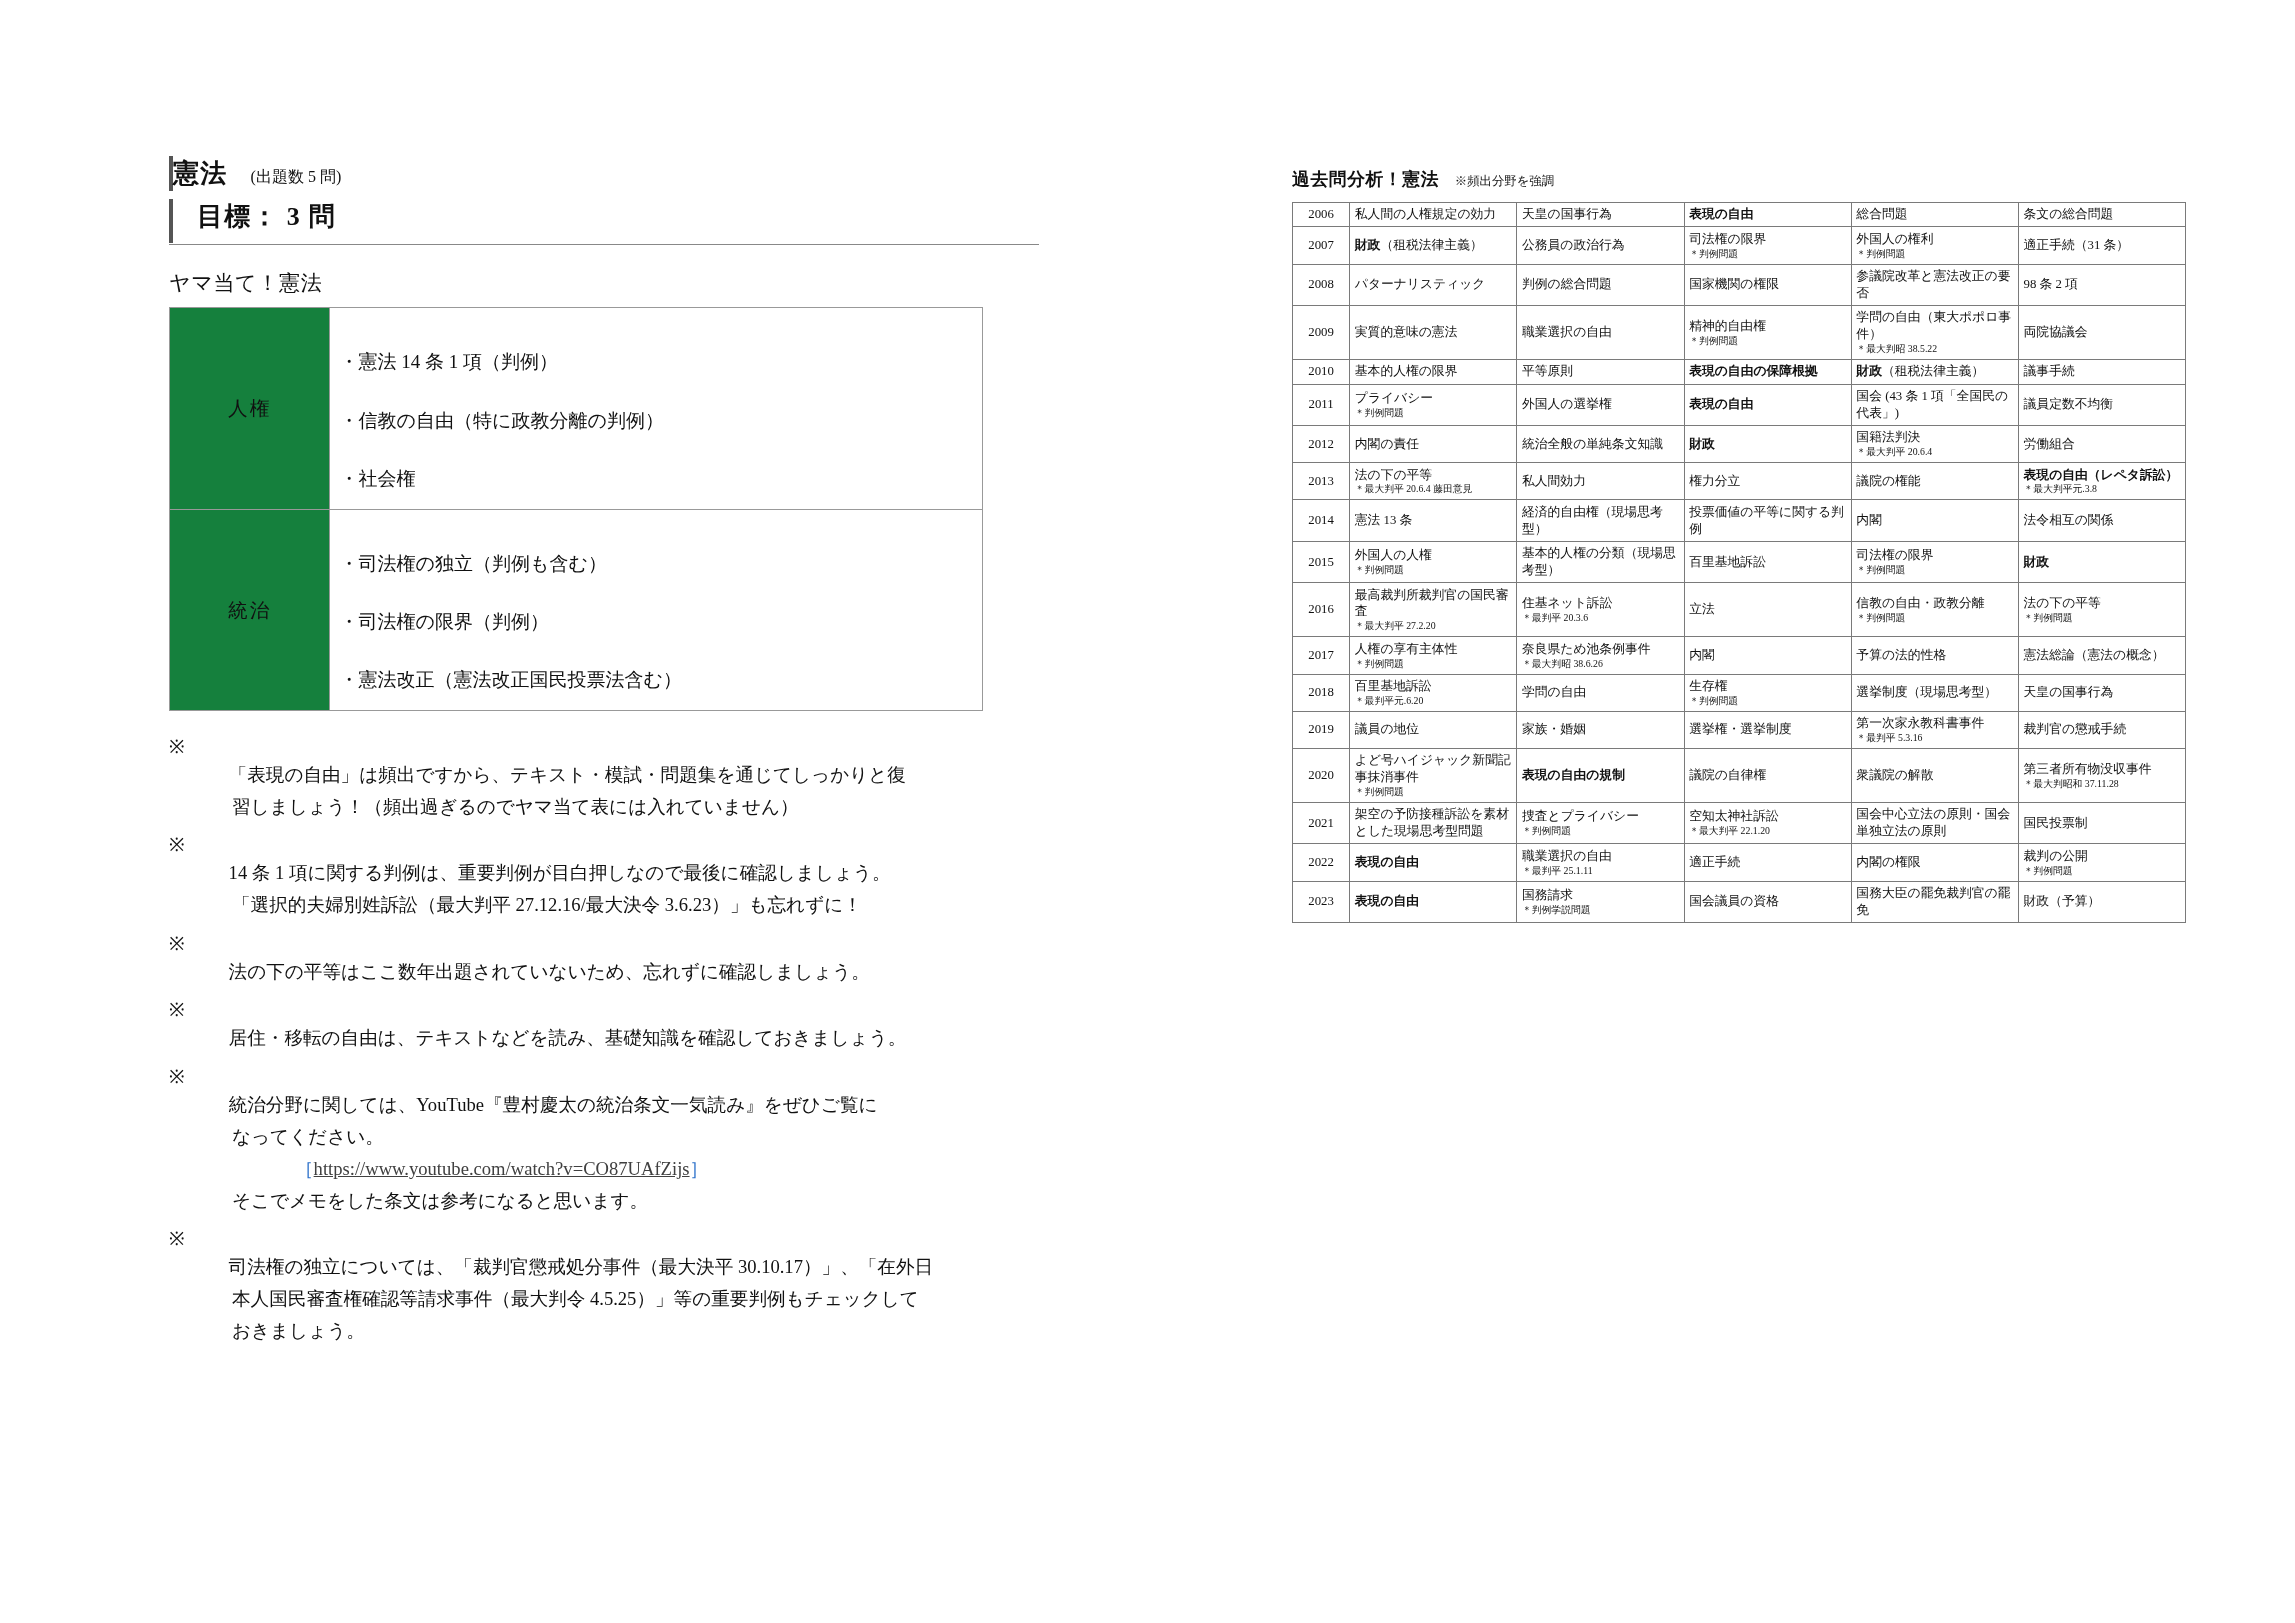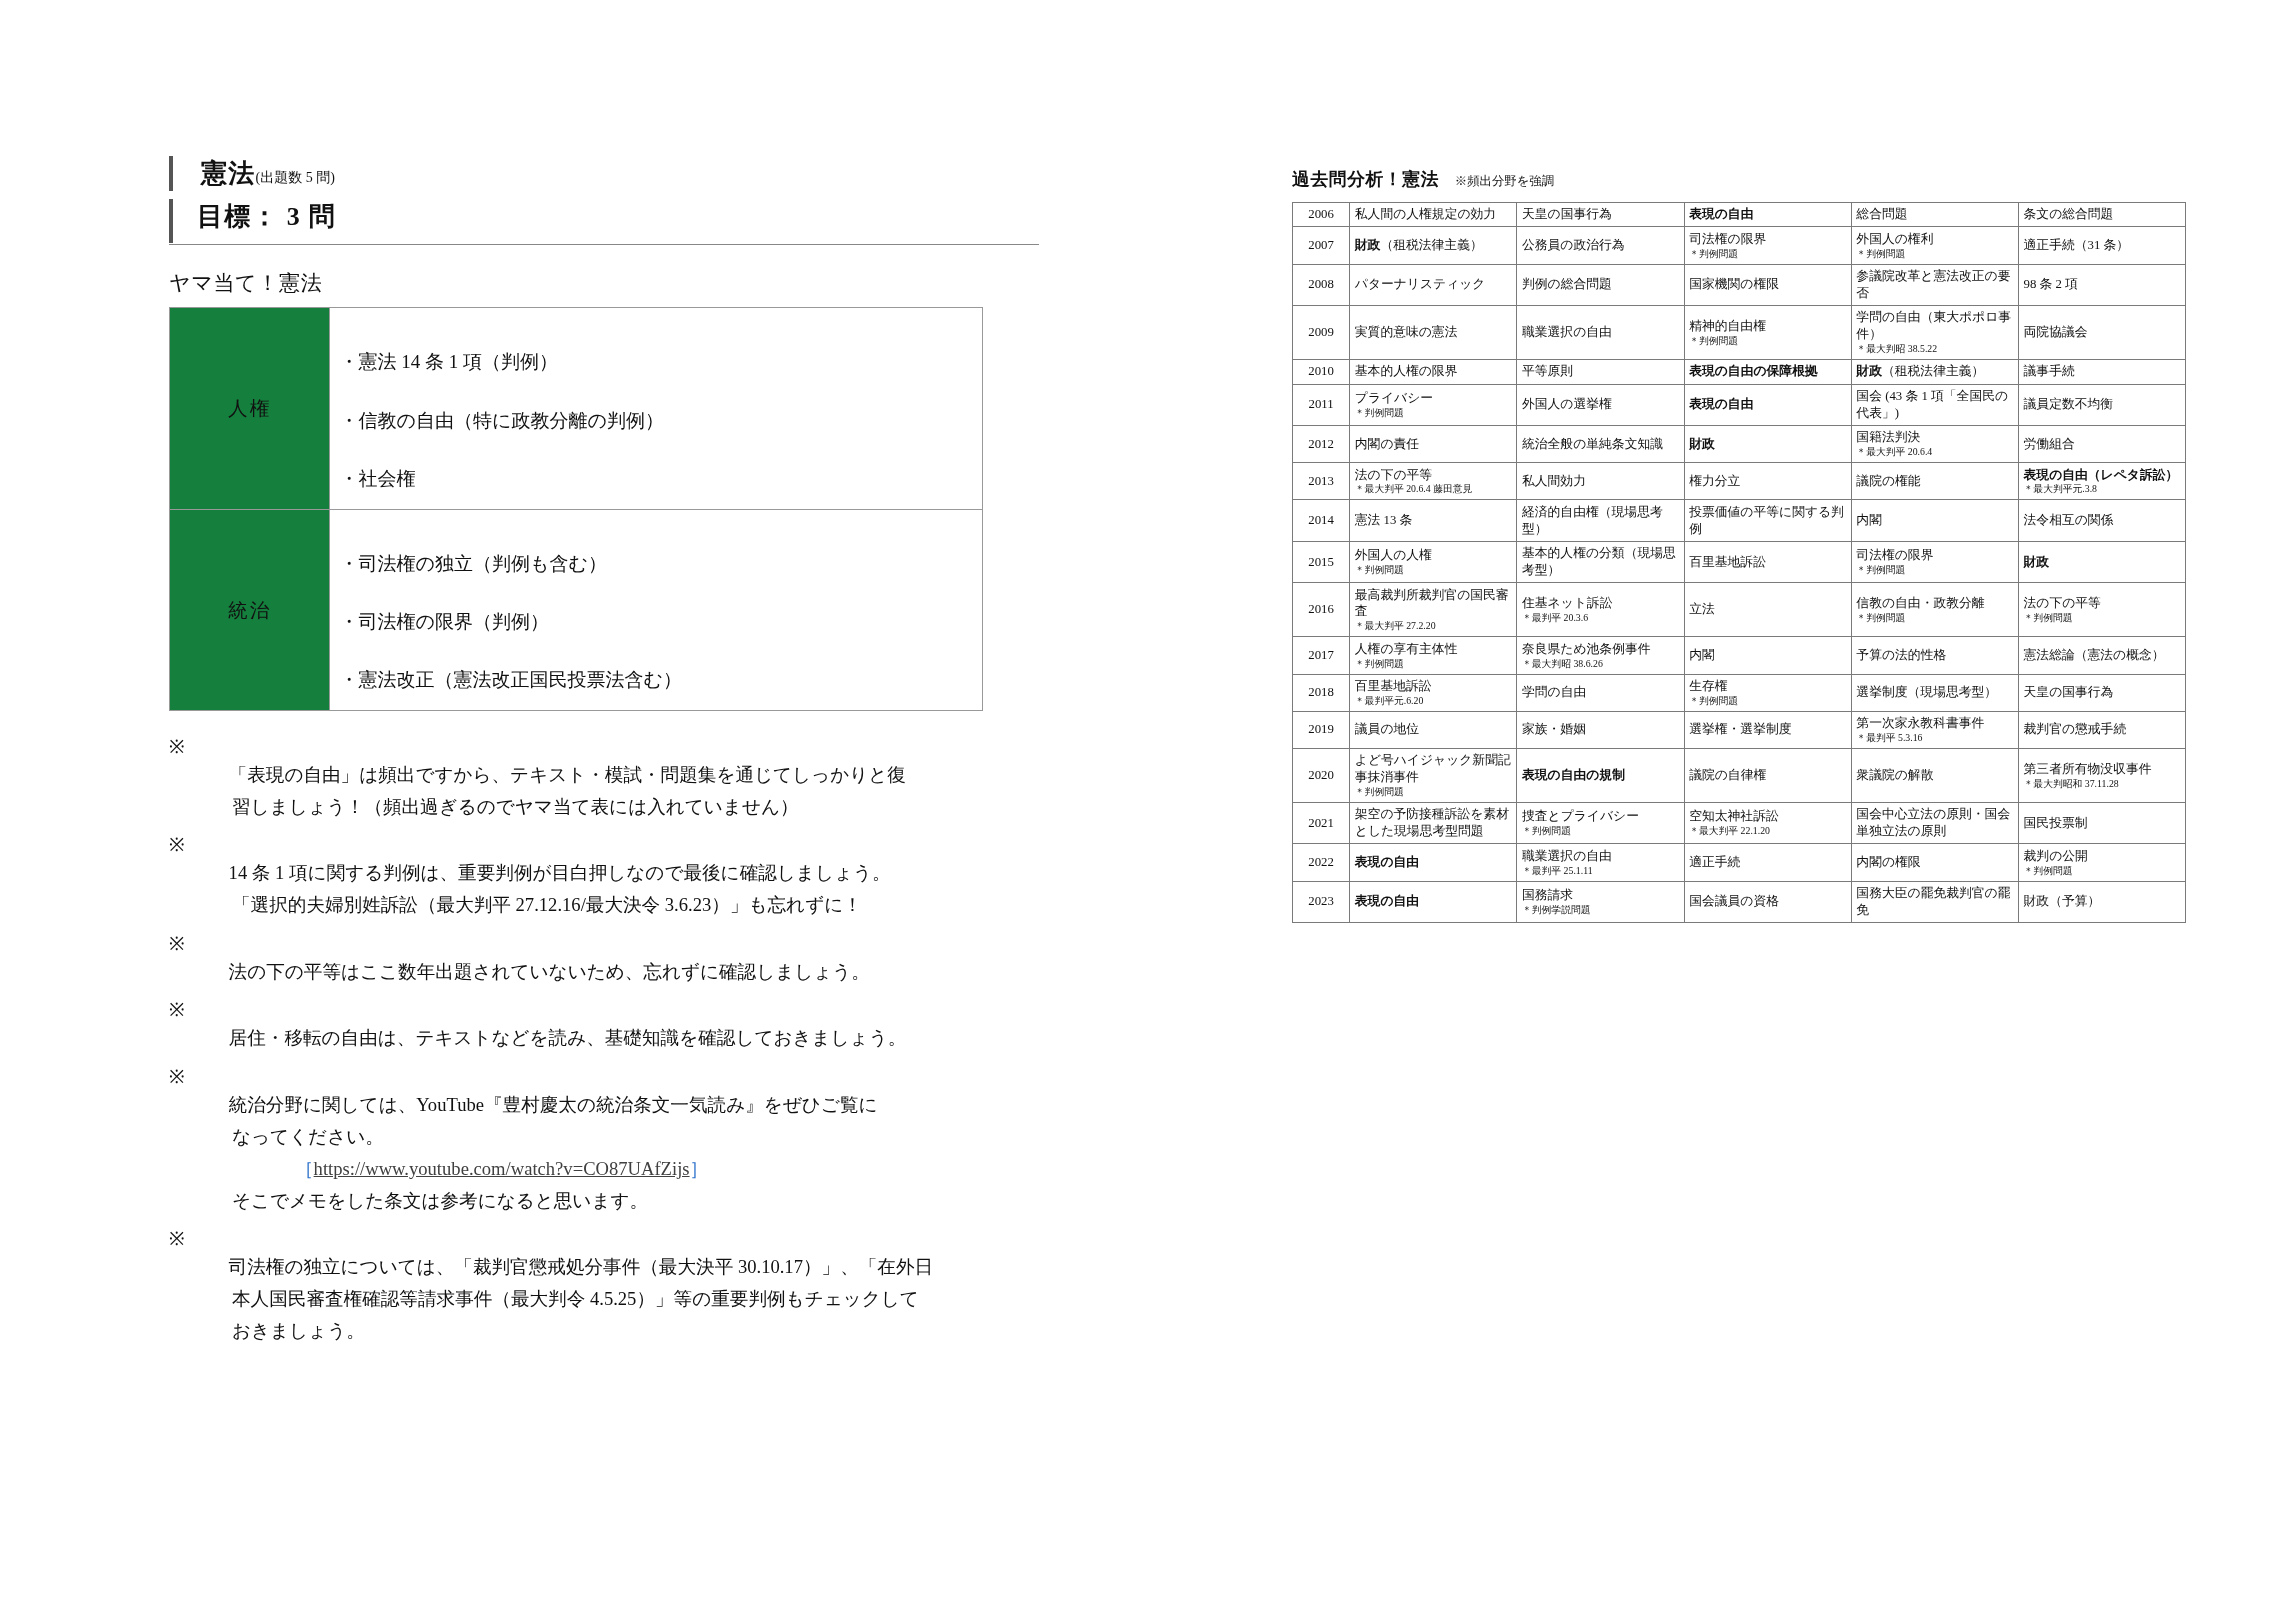--- a/index.html
+++ b/index.html
@@ -25,30 +25,30 @@
     position: absolute;
     left: 169px;
     top: 156px;
     width: 890px;
   }
 
   .title-row {
     display: flex;
     align-items: baseline;
     border-left: 4.6px solid #555555;
-    padding-left: 28px;
+    padding-left: 0;
   }
   .title-main {
     font-size: 26px;
     font-weight: bold;
     letter-spacing: 1.3px;
   }
   .title-sub {
-    font-size: 14px;
-    margin-left: 0;
+    font-size: 16px;
+    margin-left: 23px;
     letter-spacing: 0px;
   }
   .goal-row {
     border-left: 4.6px solid #555555;
     padding-left: 24px;
     margin-top: 7.9px;
     padding-bottom: 9.2px;
     font-size: 26px;
     font-weight: bold;
     letter-spacing: 1.3px;

